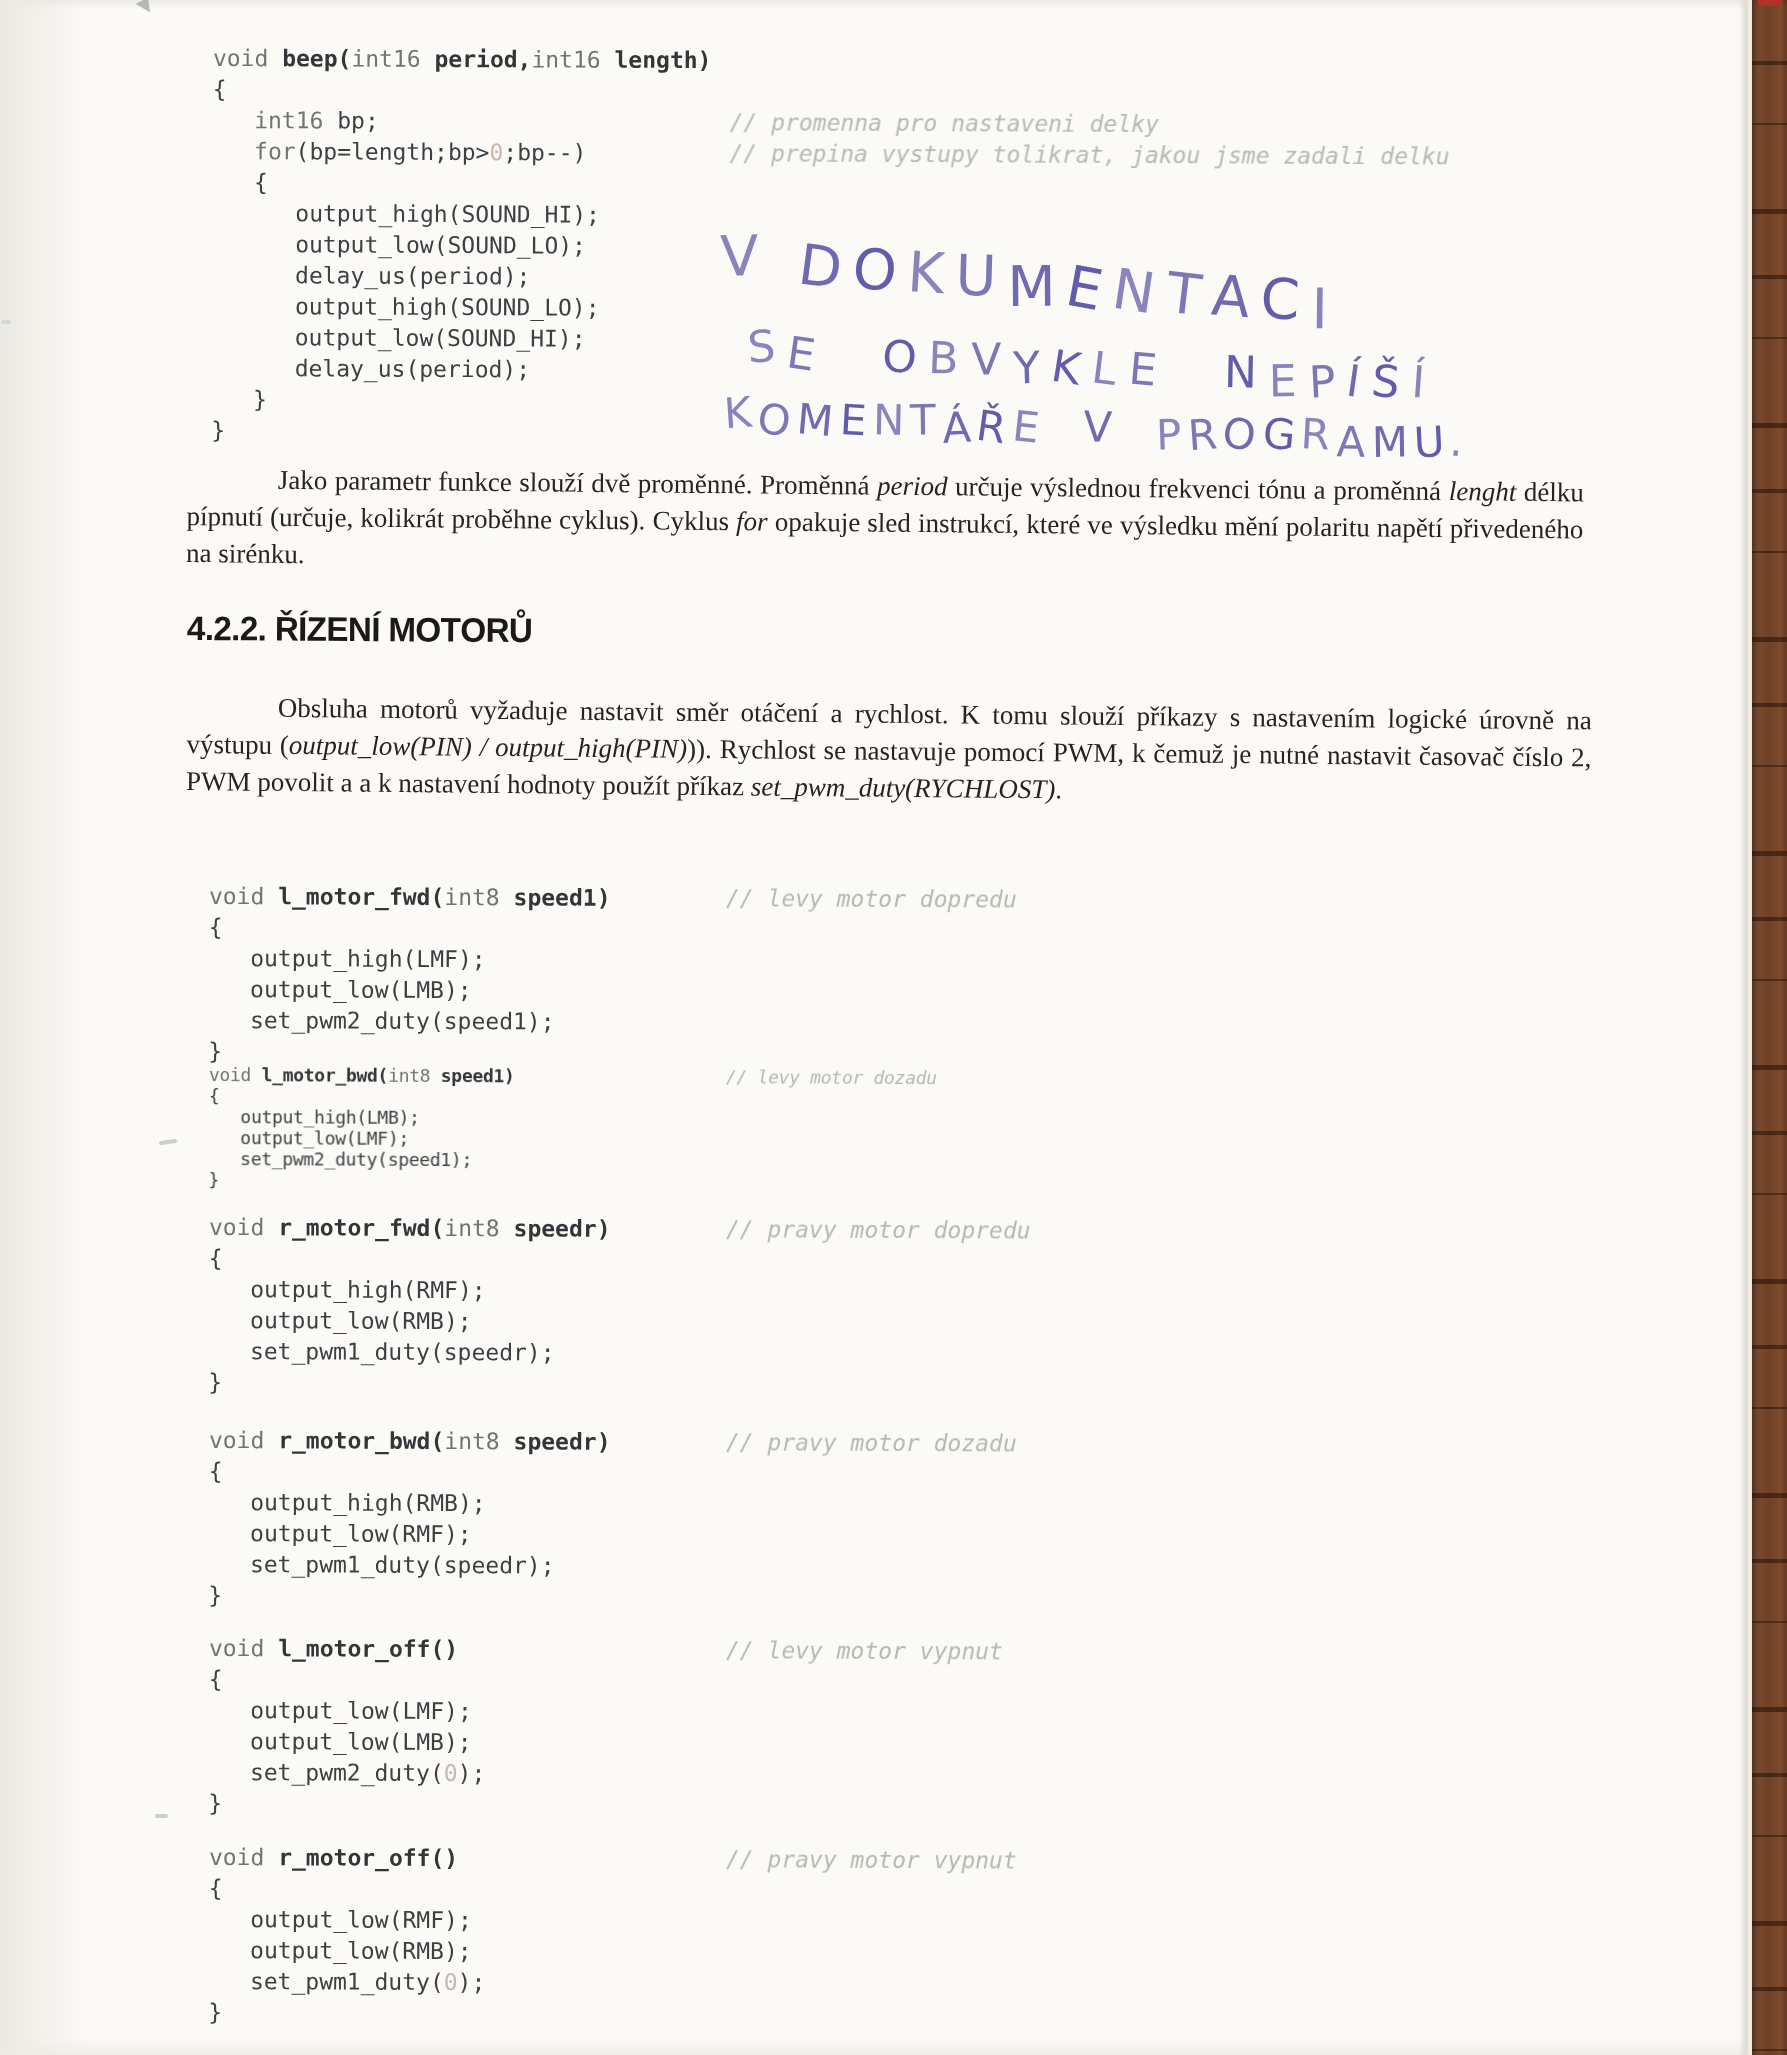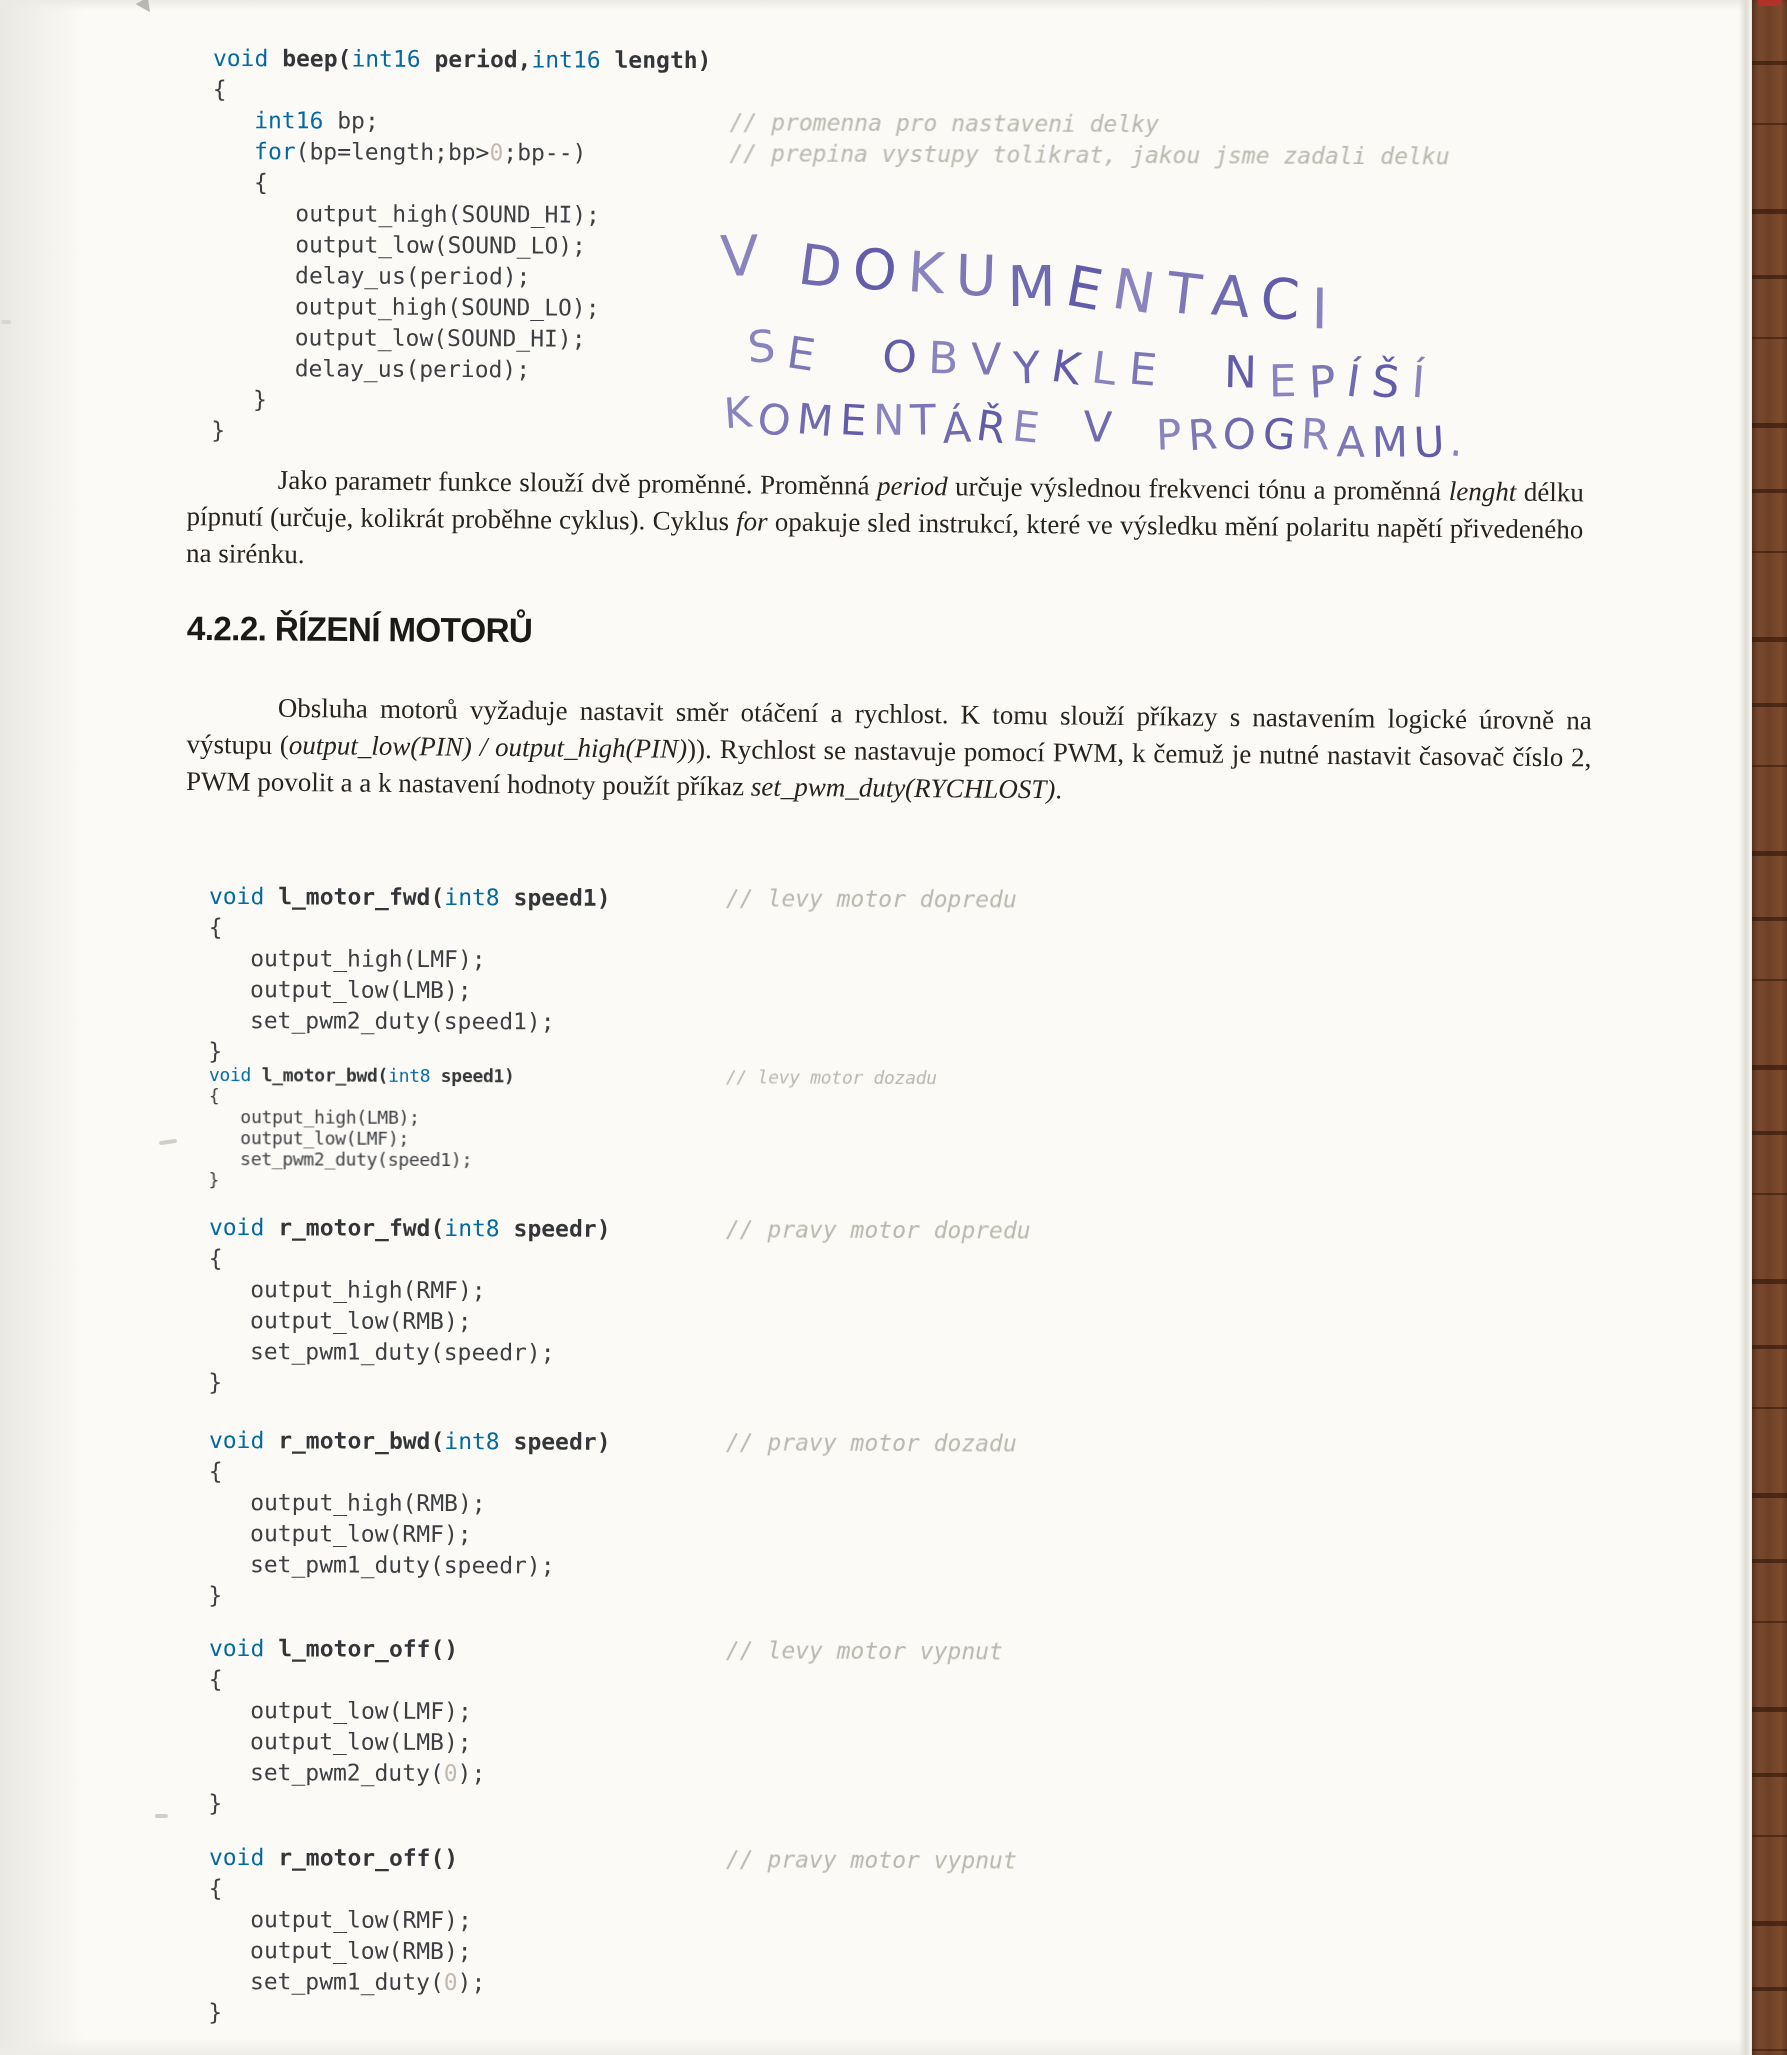--- a/index.html
+++ b/index.html
@@ -25,21 +25,21 @@
       linear-gradient(to right,#8a5639,#6e4026 45%,#7d4b2e 80%,#5f351f);
     box-shadow:inset 5.6px 0 7px -2.8px rgba(34,15,5,.65);}
   .red-chip{position:absolute;top:0;right:5.6px;width:24px;height:5.6px;background:#b23227;}
 
   
   .code-block{position:absolute;font-family:"DejaVu Sans Mono",monospace;color:#3d3f43;
     transform:rotate(.25deg);transform-origin:left top;white-space:pre;}
   .code-md{font-size:23px;line-height:31px;}
   .code-sm{font-size:18px;line-height:21px;letter-spacing:-0.3px;filter:blur(0.2px);}
   .code-line{position:relative;white-space:pre;}
-  .code-line .kw{color:#0369a1;}
+  .code-line .kw{color:#737373;}
   .code-line .num{color:#c3b9b1;}
   .code-line .fn{font-weight:700;color:#333538;}
   .code-line .cm{position:absolute;left:517px;top:0;color:#b7b9ae;font-style:italic;
     white-space:pre;filter:blur(0.3px);}
   .code-sm .code-line .cm{left:517px;}
 
   
   .prg{position:absolute;font-family:"Liberation Serif",serif;font-size:27px;line-height:37px;
     color:#28231f;text-align:justify;text-indent:91px;transform:rotate(.55deg);
     transform-origin:left top;}

